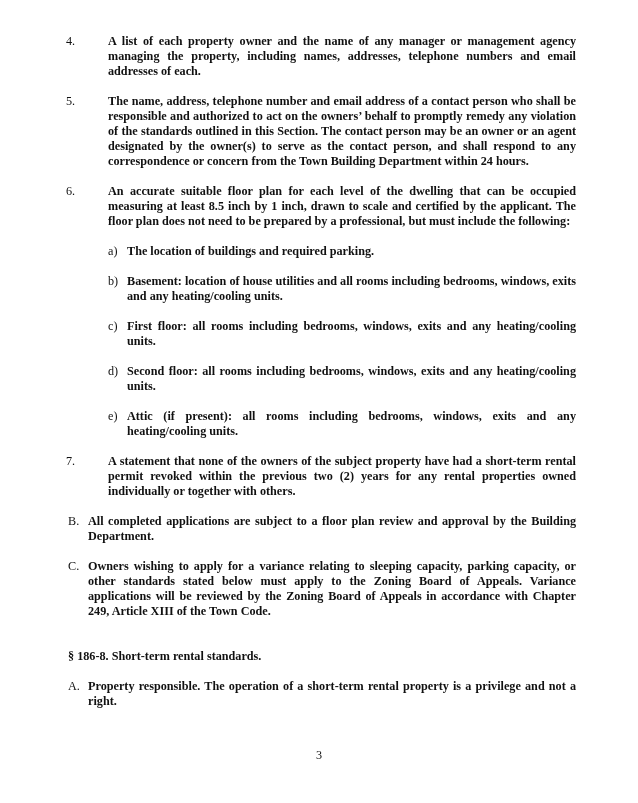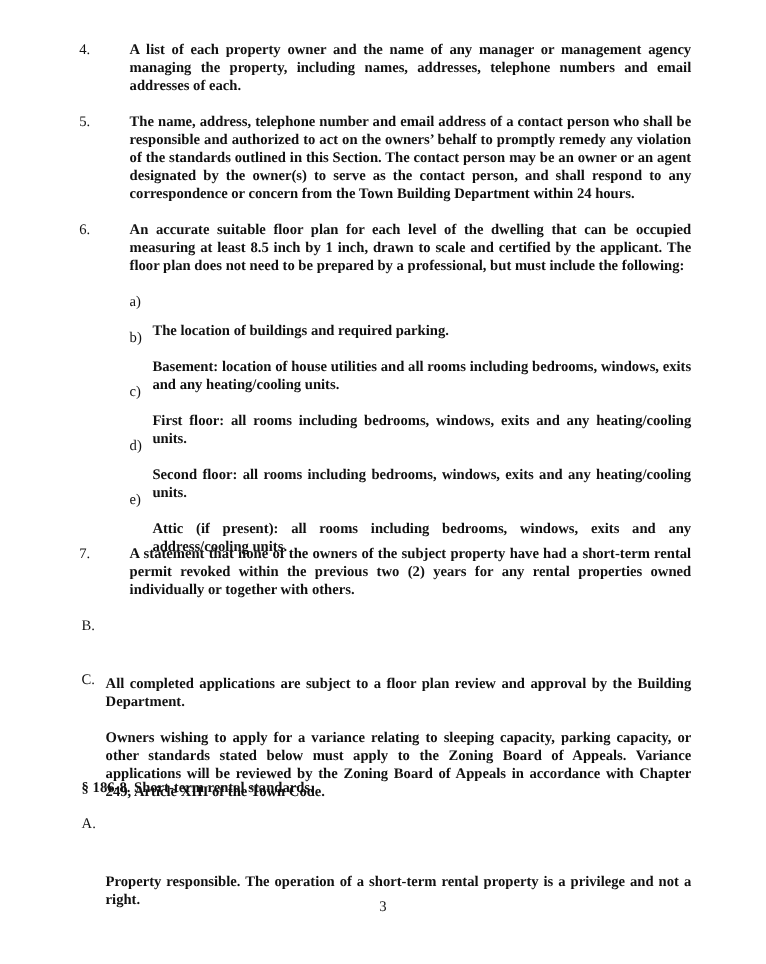--- a/index.html
+++ b/index.html
@@ -9,24 +9,24 @@
     color: #111111; font-size: 12.2px; line-height: 15px;
   }
   .p { position: absolute; text-align: justify; }
   .p .num { position: absolute; left: 0; top: 0; }
   .p .txt { display: block; font-weight: bold; }
   .lvl1 { left: 88px; width: 488px; }
   .lvl1 .num { left: -22px; }
   .lvl1 .txt { margin-left: 20px; }
   .lvl2 { left: 108px; width: 468px; }
   .lvl2 .num { left: 0; }
-  .lvl2 .txt { margin-left: 19px; margin-top: 24px; }
+  .lvl2 .txt { margin-left: 19px; }
   .lvl0 { left: 68px; width: 508px; }
   .lvl0 .num { left: 0; }
-  .lvl0 .txt { margin-left: 20px; margin-top: 48px; }
+  .lvl0 .txt { margin-left: 20px; }
   .heading { position: absolute; left: 68px; top: 649px; font-weight: bold; }
   .pagenum { position: absolute; left: 0; width: 638px; text-align: center; top: 748px; }
 </style>
 </head>
 <body>
 
 <div>
 
   <div class="p lvl1" style="top:34px;">
     <span class="num">4.</span>
@@ -58,21 +58,21 @@
     <span class="txt">First floor: all rooms including bedrooms, windows, exits and any heating/cooling units.</span>
   </div>
 
   <div class="p lvl2" style="top:364px;">
     <span class="num">d)</span>
     <span class="txt">Second floor: all rooms including bedrooms, windows, exits and any heating/cooling units.</span>
   </div>
 
   <div class="p lvl2" style="top:409px;">
     <span class="num">e)</span>
-    <span class="txt">Attic (if present): all rooms including bedrooms, windows, exits and any address/cooling units.</span>
+    <span class="txt">Attic (if present): all rooms including bedrooms, windows, exits and any heating/cooling units.</span>
   </div>
 
   <div class="p lvl1" style="top:454px;">
     <span class="num">7.</span>
     <span class="txt">A statement that none of the owners of the subject property have had a short-term rental permit revoked within the previous two (2) years for any rental properties owned individually or together with others.</span>
   </div>
 
   <div class="p lvl0" style="top:514px;">
     <span class="num">B.</span>
     <span class="txt">All completed applications are subject to a floor plan review and approval by the Building Department.</span>

